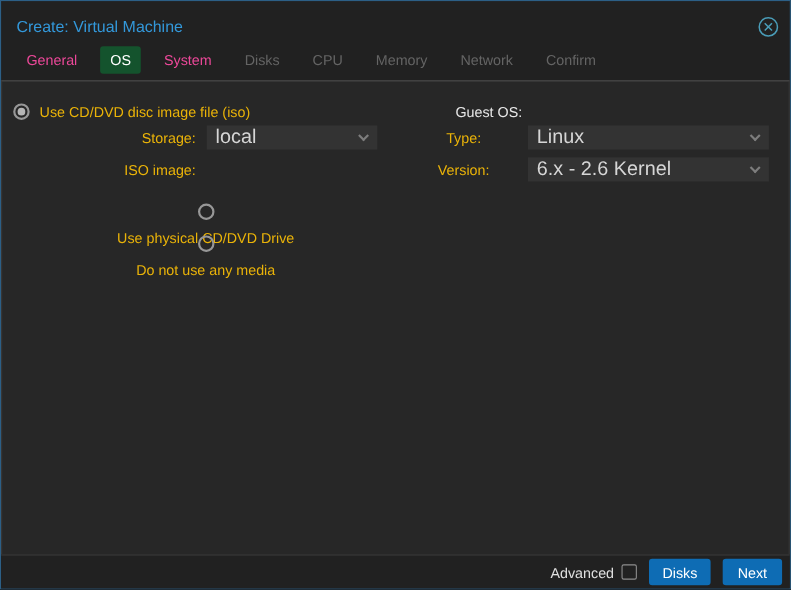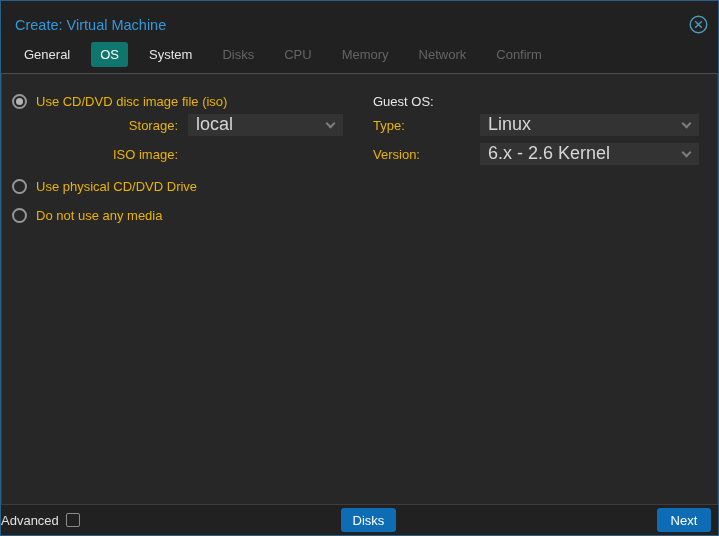--- a/index.html
+++ b/index.html
@@ -30,58 +30,58 @@
   }
 
   
   .tabbar {
     height: 37px; flex: 0 0 37px;
     display: flex; align-items: center;
     padding: 0 6px 0 14px; gap: 12px;
   }
   .tab {
     font-size: 13px; padding: 5px 9px; border-radius: 3px;
-    color: #e5e5e5; cursor: pointer; white-space: nowrap;
-  }
-  .tab.active { background: #0f766e; color: #ffffff; }
+    color: #ec4899; cursor: pointer; white-space: nowrap;
+  }
+  .tab.active { background: #14532d; color: #ffffff; }
   .tab.disabled { color: #646464; cursor: default; }
 
   
   .content {
     flex: 1 1 auto;
     background: #272727;
     border-top: 1px solid #4f4f4f;
     border-left: 1px solid #3a3a3a;
     border-right: 1px solid #3a3a3a;
     display: flex;
     padding: 14px 0 0 0;
   }
   .col-left  { width: 360px; padding-left: 10px; }
   .col-right { flex: 1; padding-left: 11px; }
 
   .radio-row {
     height: 26px; display: flex; align-items: center; gap: 9px;
     color: #eab308; font-size: 13px; cursor: pointer;
   }
-  .radio-row.lower { margin-top: 8px; }
+  .radio-row.lower { margin-top: 20px; flex-direction: column; }
   .radio {
     width: 15px; height: 15px; border-radius: 50%;
     border: 2px solid #979797; position: relative; flex: 0 0 15px;
   }
   .radio.checked::after {
     content: ""; position: absolute; left: 2px; top: 2px;
     width: 7px; height: 7px; border-radius: 50%; background: #b5b5b5;
   }
 
   .form-row { display: flex; align-items: center; margin-bottom: 7px; height: 22px; }
   .form-label {
     width: 176px; text-align: right; padding-right: 10px;
     color: #eab308; font-size: 13px; flex: 0 0 176px;
   }
-  .col-right .form-label { width: 107px; flex: 0 0 107px; text-align: left; padding-left: 0; }
+  .col-right .form-label { width: 107px; flex: 0 0 107px; text-align: center; padding-left: 0; }
 
   .select {
     position: relative; height: 22px; line-height: 21px;
     background: #333333; color: #d6d6d6; font-size: 18px;
     padding: 0 24px 0 8px; cursor: pointer; width: 155px;
     white-space: nowrap; overflow: hidden;
   }
   .col-right .select { width: 219px; }
   .select .chev {
     position: absolute; right: 9px; top: 7px;
@@ -92,28 +92,28 @@
   .select.focused {
     background: #242424; border: 1px solid #2178bd; line-height: 19px;
   }
   .caret {
     display: inline-block; width: 1px; height: 13px;
     background: #e8e8e8; vertical-align: middle; margin-left: 1px;
   }
 
   .section-heading {
     height: 26px; display: flex; align-items: center;
-    color: #e8e8e8; font-size: 13px;
+    color: #e8e8e8; font-size: 13px; margin-left: 41px;
   }
 
   
   .footer {
     height: 31px; flex: 0 0 31px;
     background: #212121; border-top: 1px solid #3d3d3d;
-    display: flex; align-items: center; justify-content: space-between;
+    display: flex; align-items: center; justify-content: flex-end;
     padding-right: 7px; gap: 11px;
   }
   .adv-wrap { display: flex; align-items: center; gap: 7px; color: #e0e0e0; font-size: 13px; }
   .checkbox {
     width: 14px; height: 14px; border: 1px solid #8d8d8d;
     border-radius: 2px; background: transparent; cursor: pointer;
   }
   .btn {
     min-width: 54px; height: 24px; border: none; border-radius: 3px;
     background: #0e6cb4; color: #ffffff; font-size: 13px;
@@ -166,21 +166,21 @@
 
       <div class="form-row">
         <span class="form-label">ISO image:</span>
       </div>
 
       <div class="radio-row lower">
         <span class="radio"></span>
         <span>Use physical CD/DVD Drive</span>
       </div>
 
-      <div class="radio-row" style="margin-top:3px;">
+      <div class="radio-row" style="margin-top:3px;flex-direction:column;">
         <span class="radio"></span>
         <span>Do not use any media</span>
       </div>
 
     </div>
 
     <div class="col-right">
 
       <div class="section-heading">Guest OS:</div>
 

